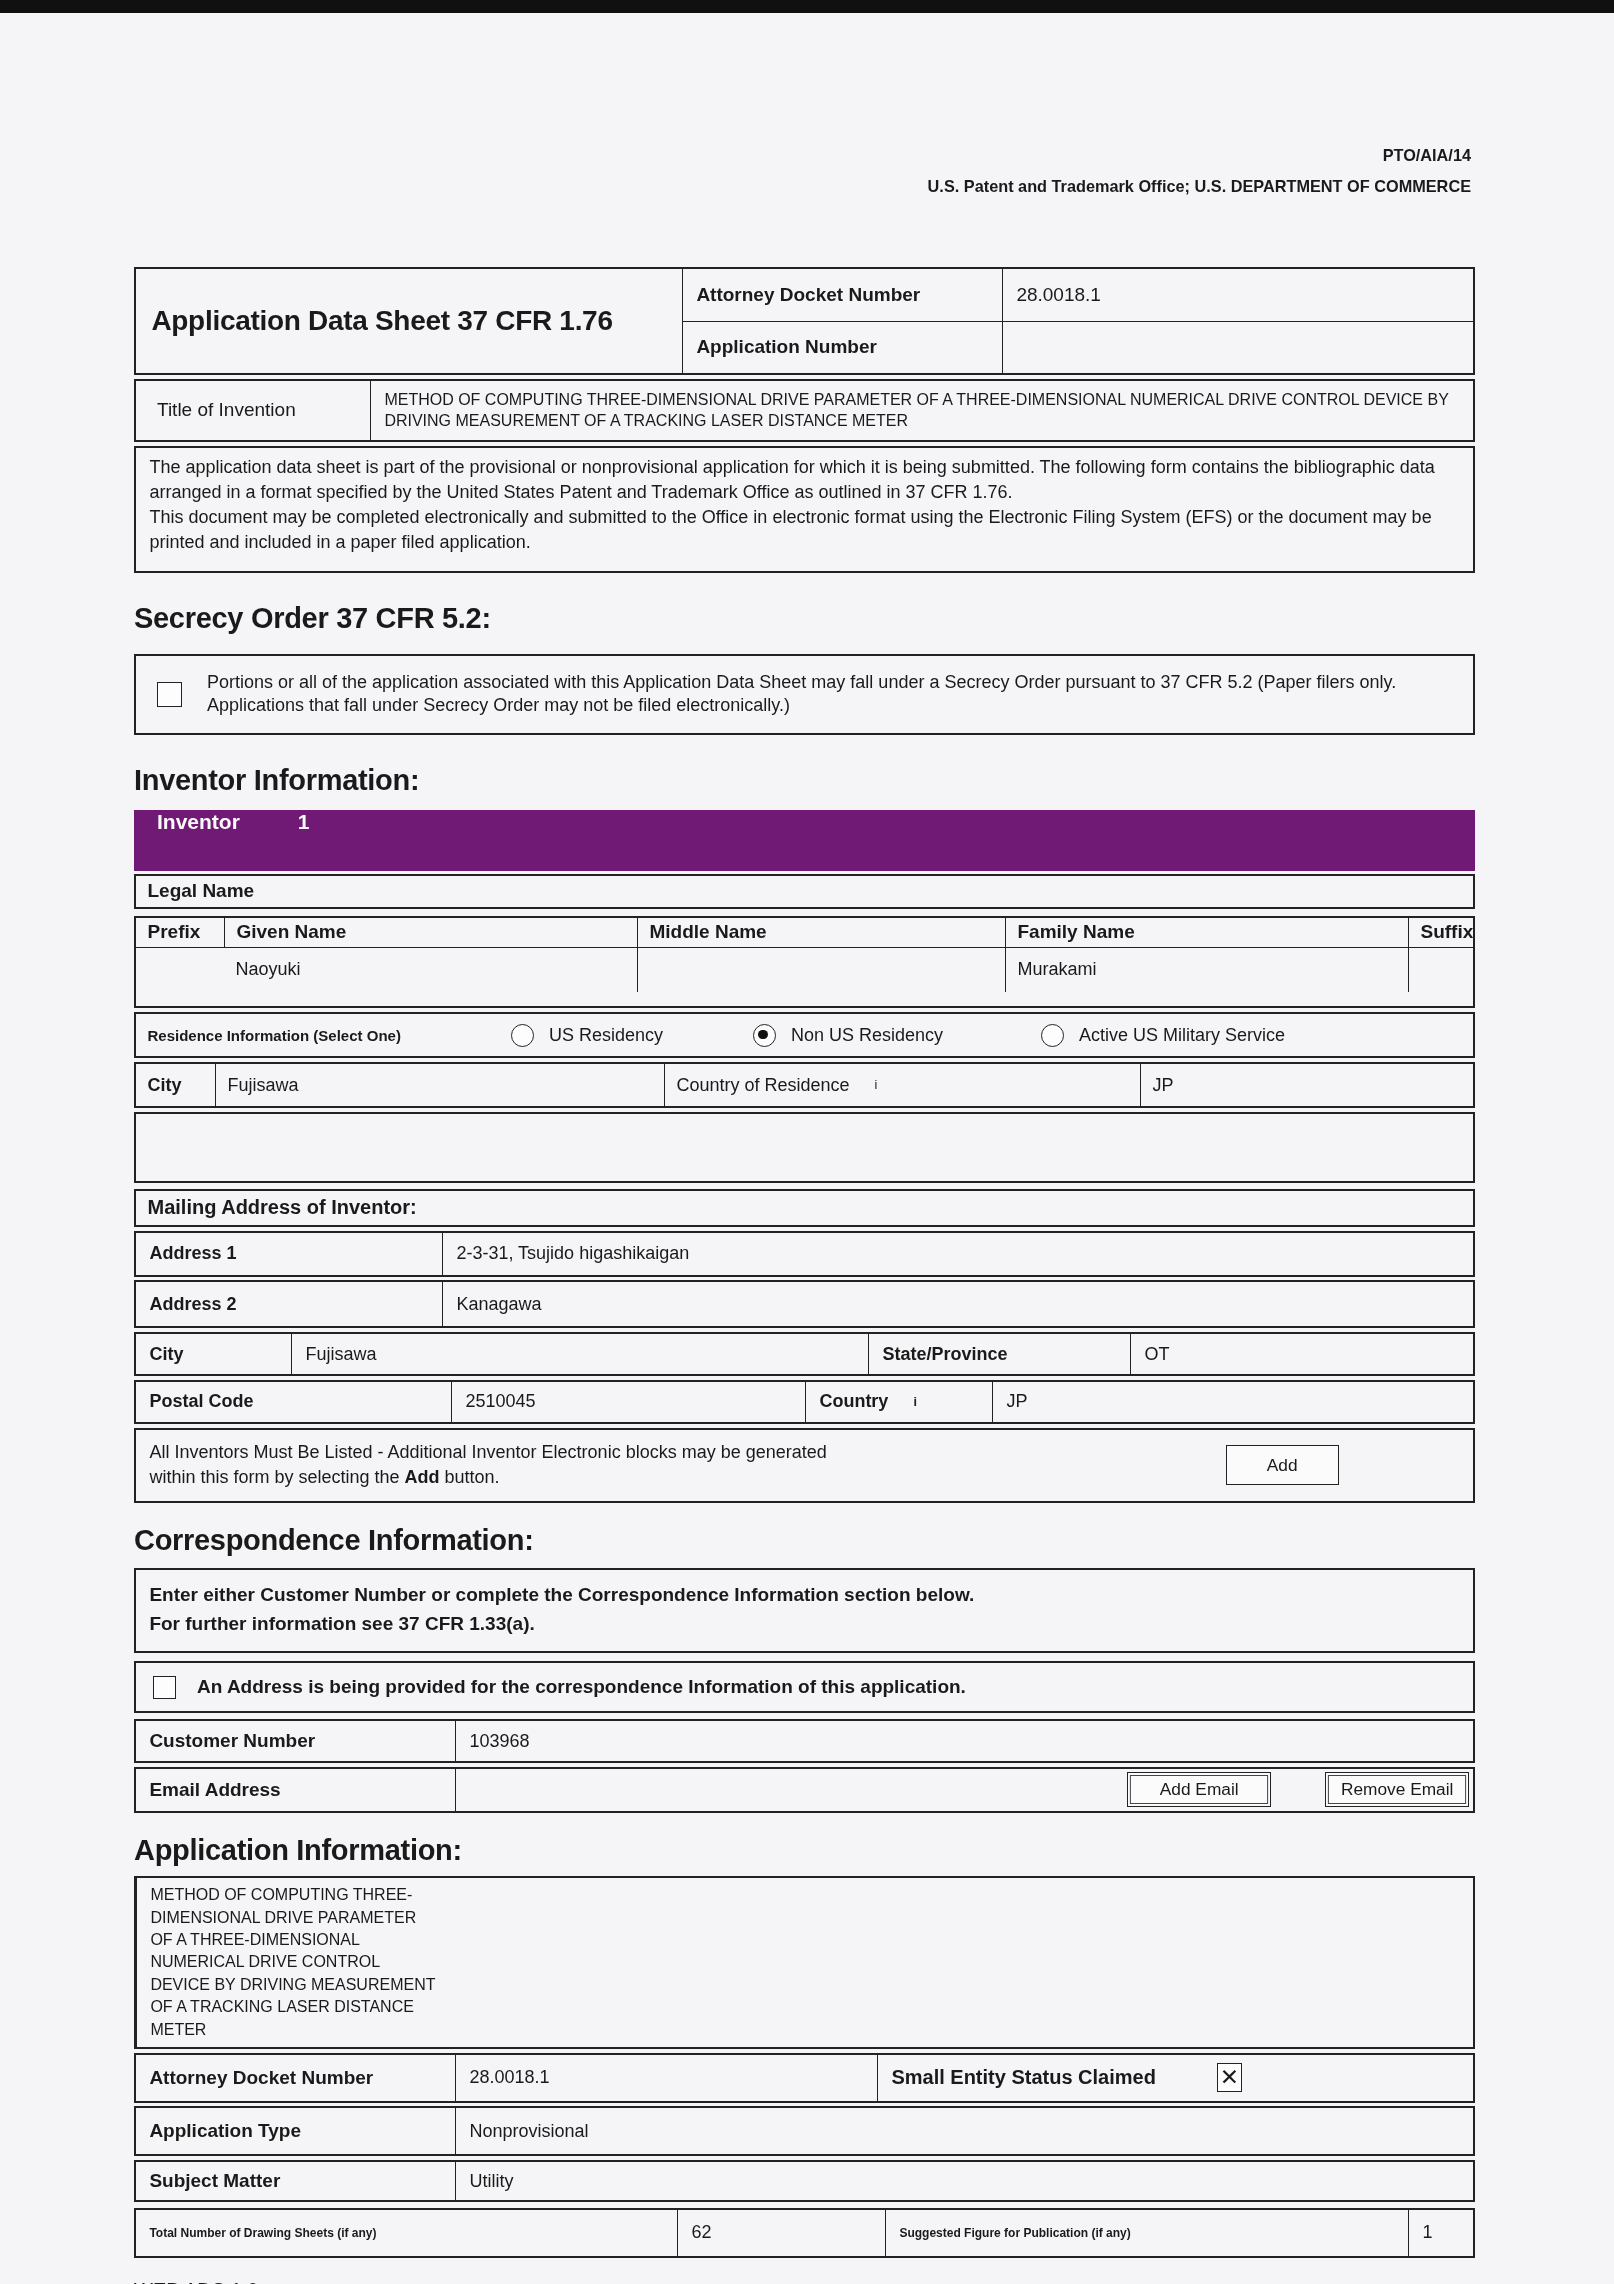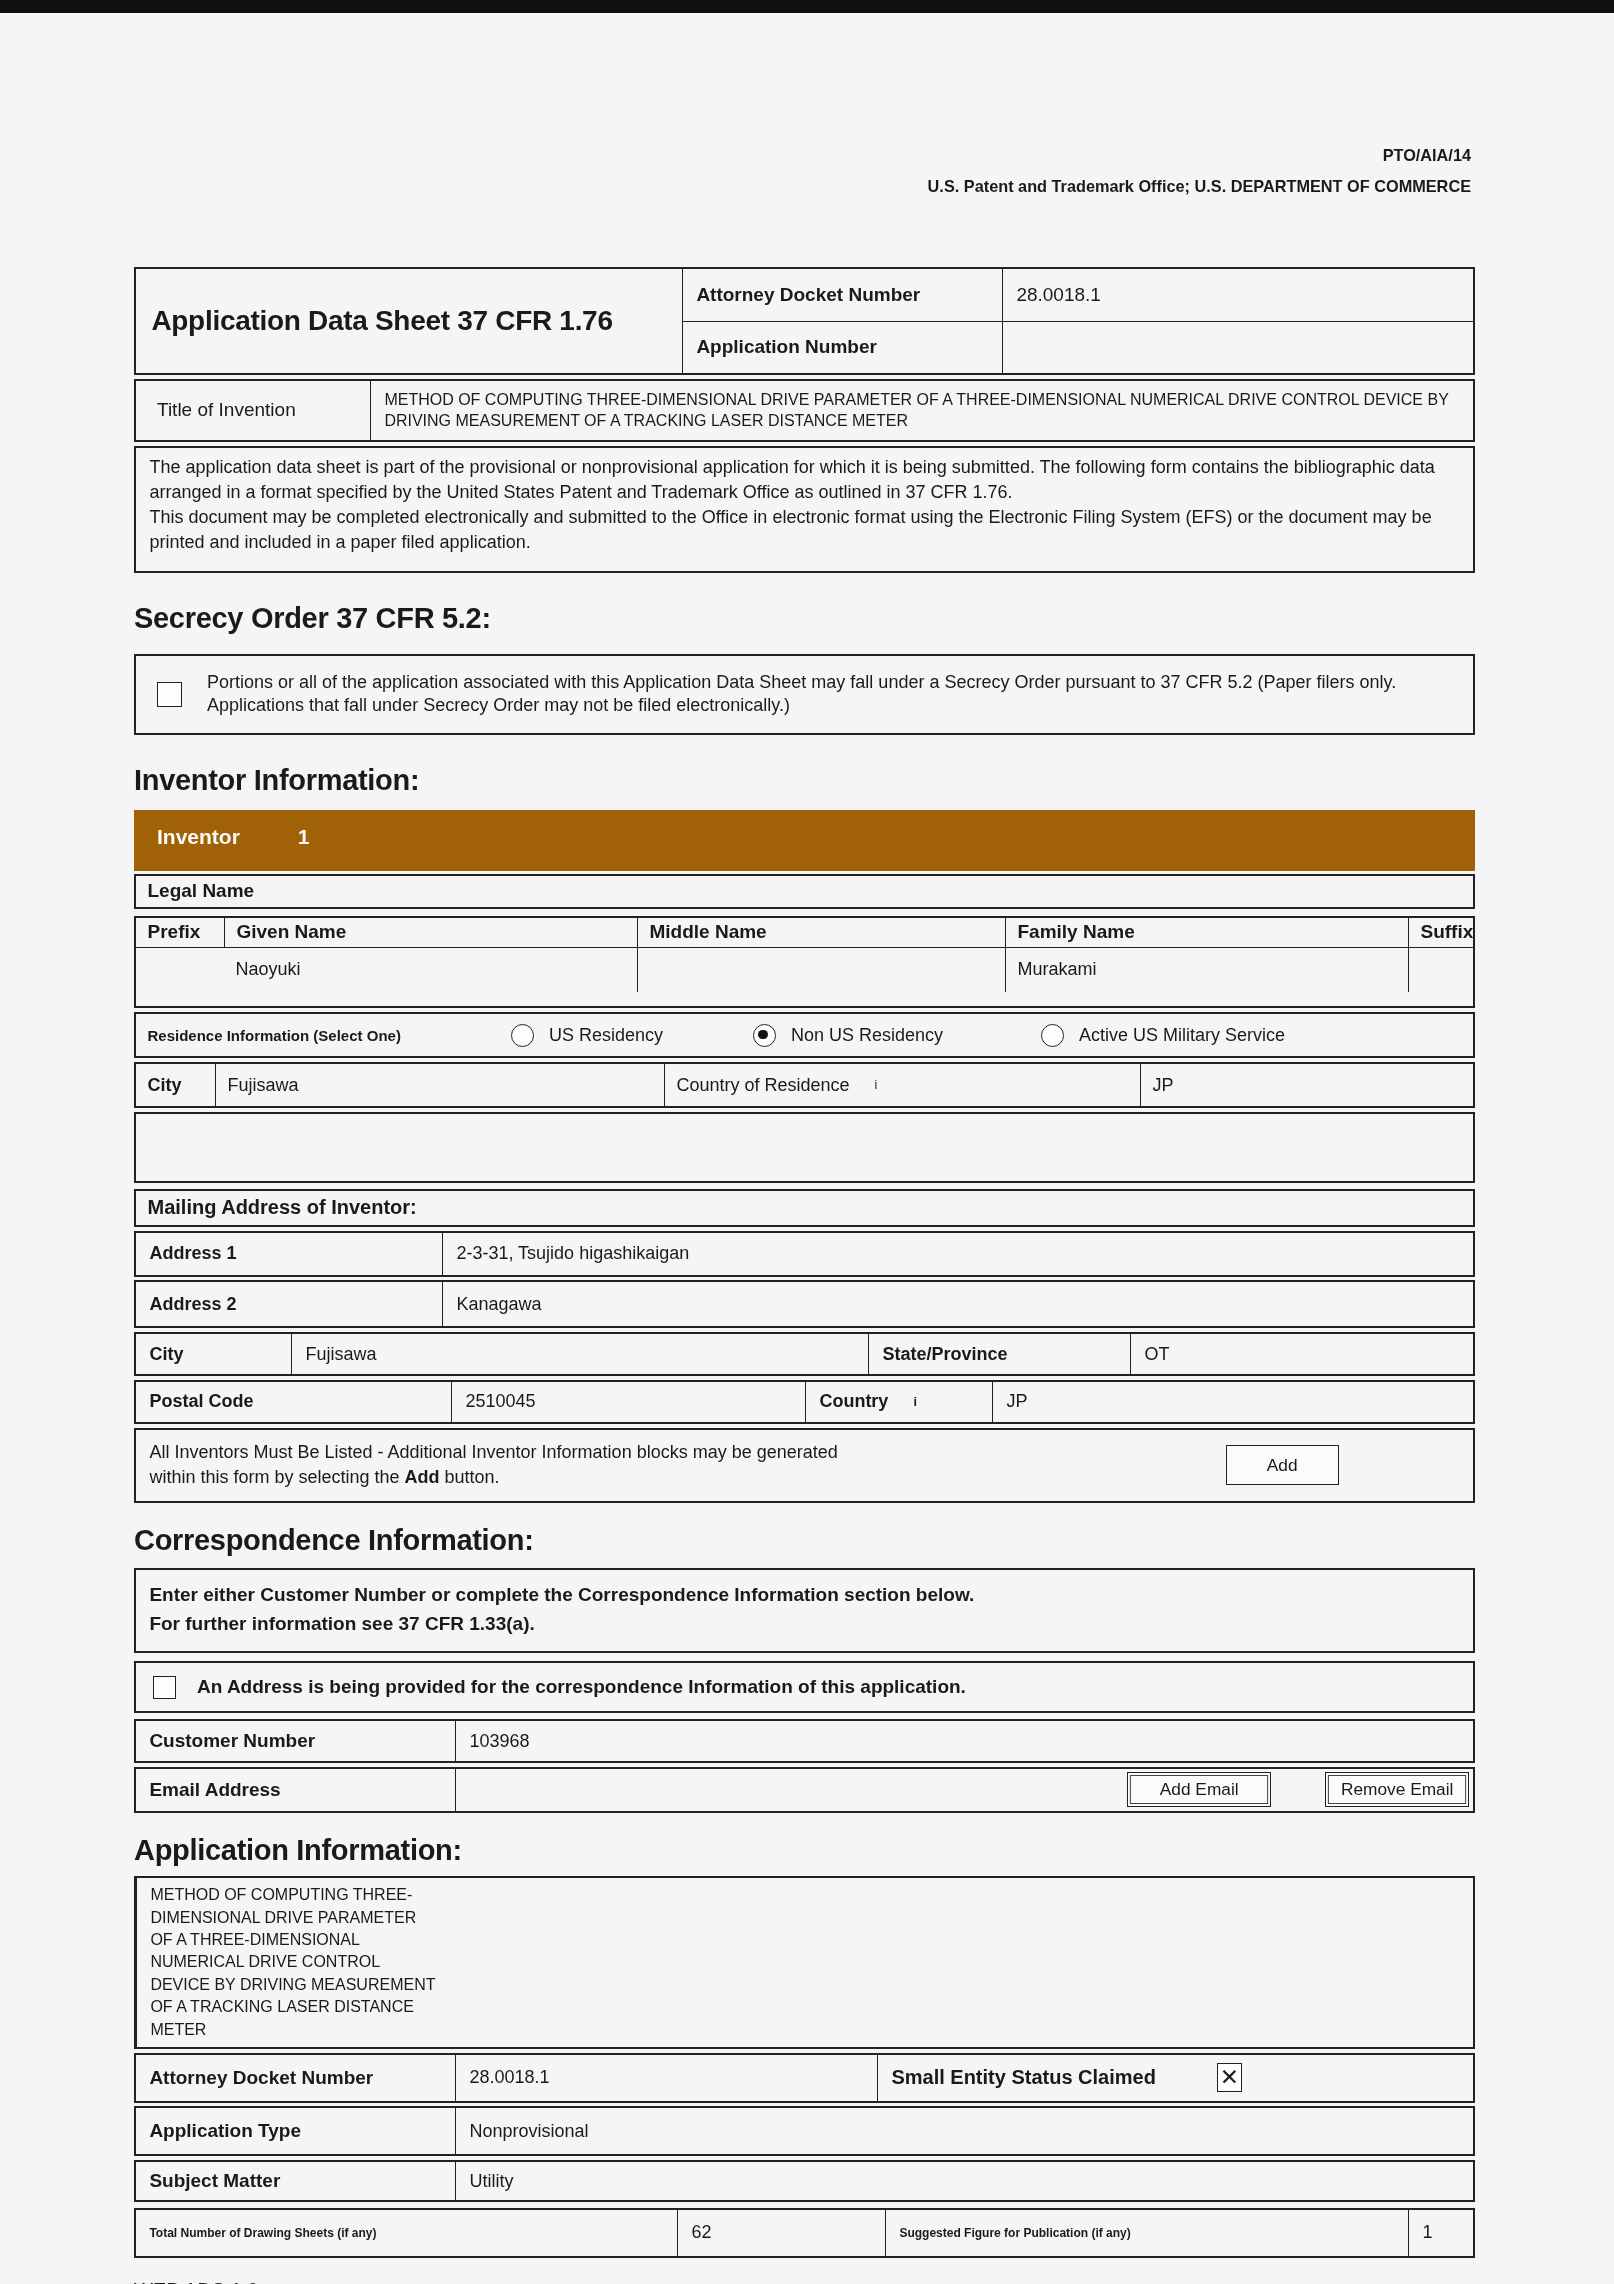--- a/index.html
+++ b/index.html
@@ -35,21 +35,21 @@
   h2.inv { }
   h2.cor { margin-top: 21px; }
   h2.app { margin-top: 21px; }
 
   .secrecy-box { margin-top: 19px; height: 81px; display: flex; align-items: center; gap: 25px; padding: 0 15.4px 0 21px; }
   .secrecy-text { font-size: 18px; line-height: 1.3; }
 
   .checkbox { width: 25px; height: 25px; border: 1.9px solid #222; flex: 0 0 auto; position: relative; background: #fdfdfd; }
   .checkbox.checked::after { content: "✕"; position: absolute; inset: 0; display: flex; align-items: center; justify-content: center; font-size: 23px; font-weight: 400; color: #1a1a1a; }
 
-  .inv-bar { margin-top: 13.4px; height: 61px; background: #a16207; color: #fafafa; display: flex; align-items: center; padding: 0 0 7.7px 23px; font-size: 21px; font-weight: 700; }
+  .inv-bar { margin-top: 13.4px; height: 61px; background: #701a75; color: #fafafa; display: flex; align-items: flex-start; padding: 0 0 7.7px 23px; font-size: 21px; font-weight: 700; }
   .inv-bar .num { margin-left: 58px; }
 
   .legal-row { margin-top: 2.9px; height: 35px; display: flex; align-items: center; padding-left: 11.5px; font-size: 19px; font-weight: 700; }
 
   .name-table { margin-top: 6.7px; height: 92px; }
   .name-grid { display: grid; grid-template-columns: 88px 413px 368px 403px 1fr; }
   .name-grid .cell { padding-left: 11.5px; display: flex; align-items: center; white-space: nowrap; overflow: visible; }
   .name-head { height: 30px; border-bottom: 1.9px solid #222; font-size: 19px; font-weight: 700; }
   .name-vals { height: 44px; font-size: 18px; }
 
@@ -214,21 +214,21 @@
     <div class="cell b-left">2510045</div>
     <div class="cell lbl b-left">
       <span>Country</span>
         <sup>i</sup>
     </div>
     <div class="cell b-left">JP</div>
   </div>
 
   <div class="box allinv-row">
     <div class="allinv-note">
-      <span>All Inventors Must Be Listed - Additional Inventor Information blocks may be generated</span><br>
+      <span>All Inventors Must Be Listed - Additional Inventor Electronic blocks may be generated</span><br>
       <span>within this form by selecting the </span><b>Add</b><span> button.</span>
     </div>
     <div class="btn add-btn">Add</div>
   </div>
 
   <h2 class="section cor">Correspondence Information:</h2>
   <div class="box instr-box">
     <span>Enter either Customer Number or complete the Correspondence Information section below.</span><br>
     <span>For further information see 37 CFR 1.33(a).</span>
   </div>

